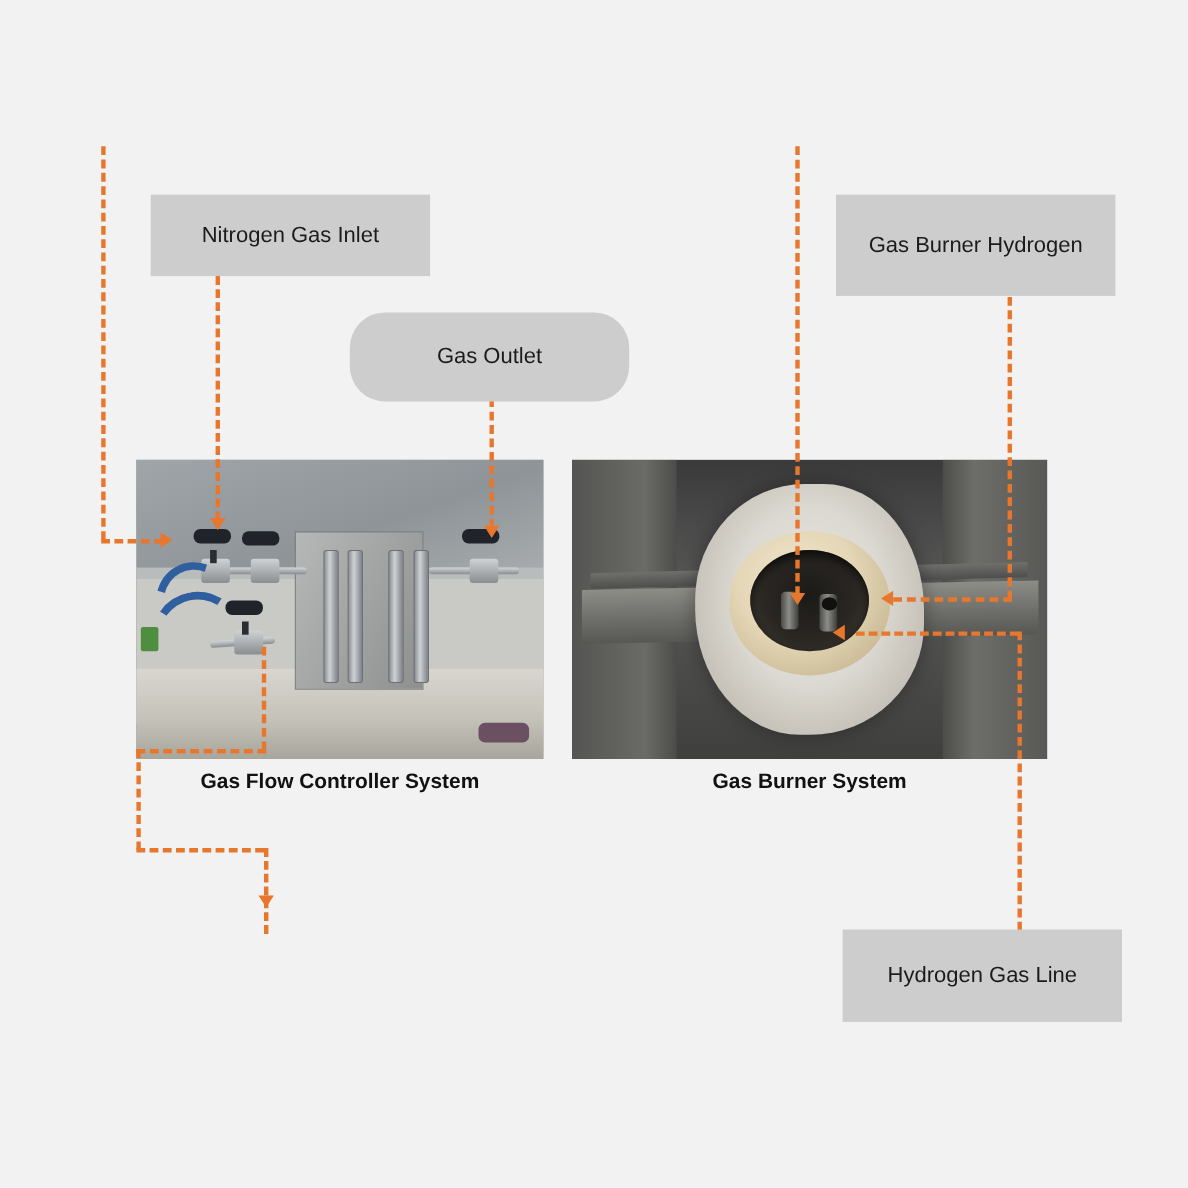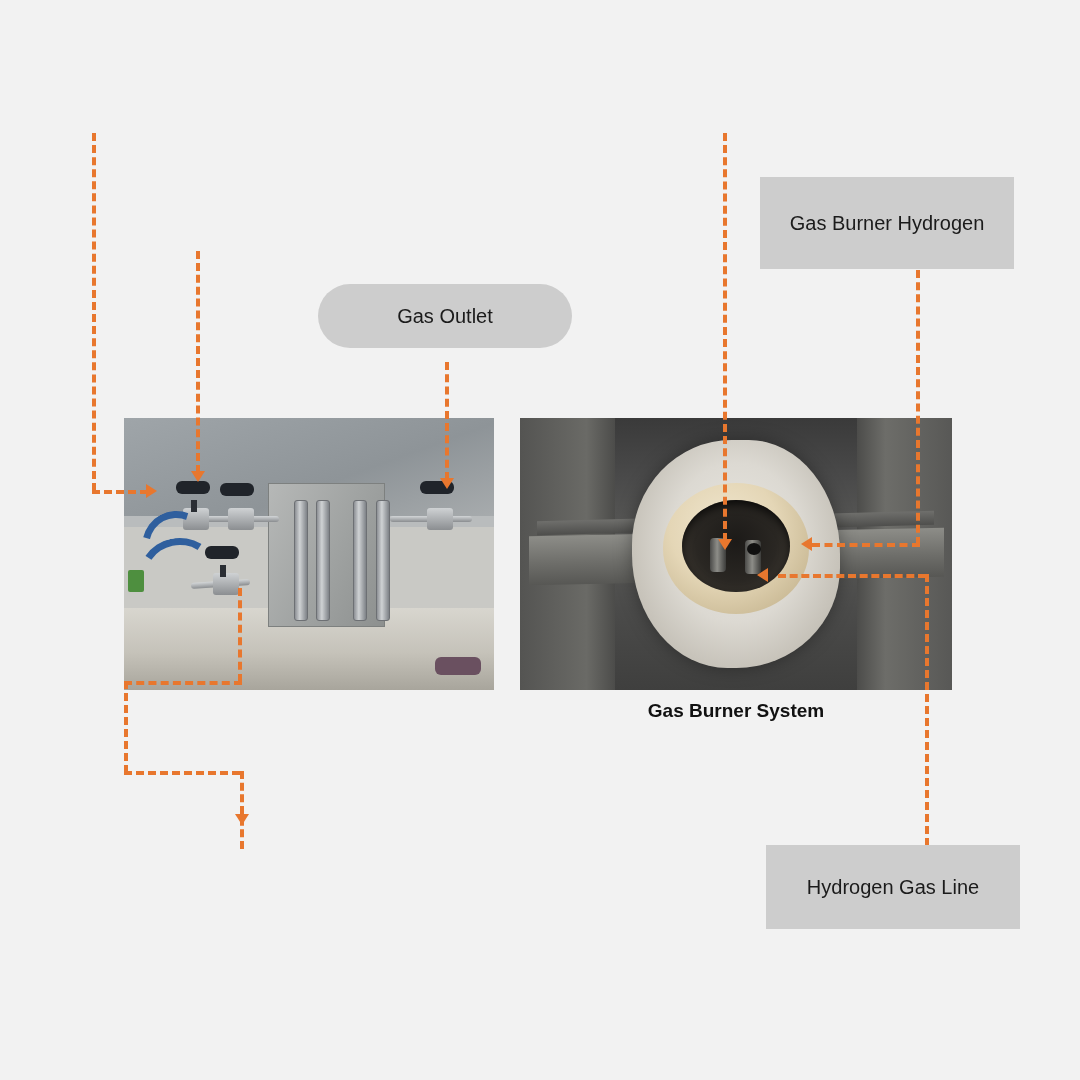--- a/index.html
+++ b/index.html
@@ -259,20 +259,21 @@
 
     <div class="gfc-valve" style="left:24%; top:57%;"></div>
     <div class="gfc-knob" style="left:22%; top:47%;"></div>
     <div class="gfc-knob-stem" style="left:26%; top:54%;"></div>
 
     <div class="gfc-hose" style="left:5%; top:34%; width:60px; height:70px; transform:rotate(-28deg);"></div>
     <div class="gfc-hose" style="left:4%; top:44%; width:66px; height:62px; transform:rotate(-12deg);"></div>
     <div class="gfc-green" style="left:1%; top:56%;"></div>
     <div class="gfc-purple" style="left:84%; top:88%;"></div>
   </div>
+  <div class="photo-caption" style="left:124px; top:700px; width:370px;">Gas Flow Controller System</div>
 
   <div class="photo-panel" style="left:520px; top:418px; width:432px; height:272px;">
     <div class="burn-bg"></div>
     <div class="burn-panel-l"></div>
     <div class="burn-panel-r"></div>
     <div class="burn-bar"></div>
     <div class="burn-shelf"></div>
     <div class="burn-wool"></div>
     <div class="burn-ring-outer"></div>
     <div class="burn-ring-inner"></div>
@@ -304,22 +305,25 @@
   <div class="seg v" style="left:124px; top:681px; height:92px;"></div>
   <div class="seg h" style="left:124px; top:771px; width:116px;"></div>
   <div class="seg v" style="left:240px; top:771px; height:78px;"></div>
   <div class="arrow down" style="left:235px; top:814px;"></div>
 
   <div class="seg h" style="left:778px; top:574px; width:148px;"></div>
   <div class="arrow left" style="left:757px; top:568px;"></div>
   <div class="seg v" style="left:925px; top:574px; height:272px;"></div>
 
 
-
-  <div class="label-box" style="left:318px; top:284px; width:254px; height:64px;border-radius:32px;">
+  <div class="label-box" style="left:137px; top:177px; width:254px; height:74px;">
+    <span>Nitrogen Gas Inlet</span>
+  </div>
+
+  <div class="label-box" style="left:318px; top:284px; width:254px; height:81px;border-radius:32px;">
     <span>Gas Outlet</span>
   </div>
 
 
   <div class="label-box" style="left:760px; top:177px; width:254px; height:92px;">
     <span>Gas Burner Hydrogen</span>
   </div>
 
 
   <div class="label-box" style="left:766px; top:845px; width:254px; height:84px;">

